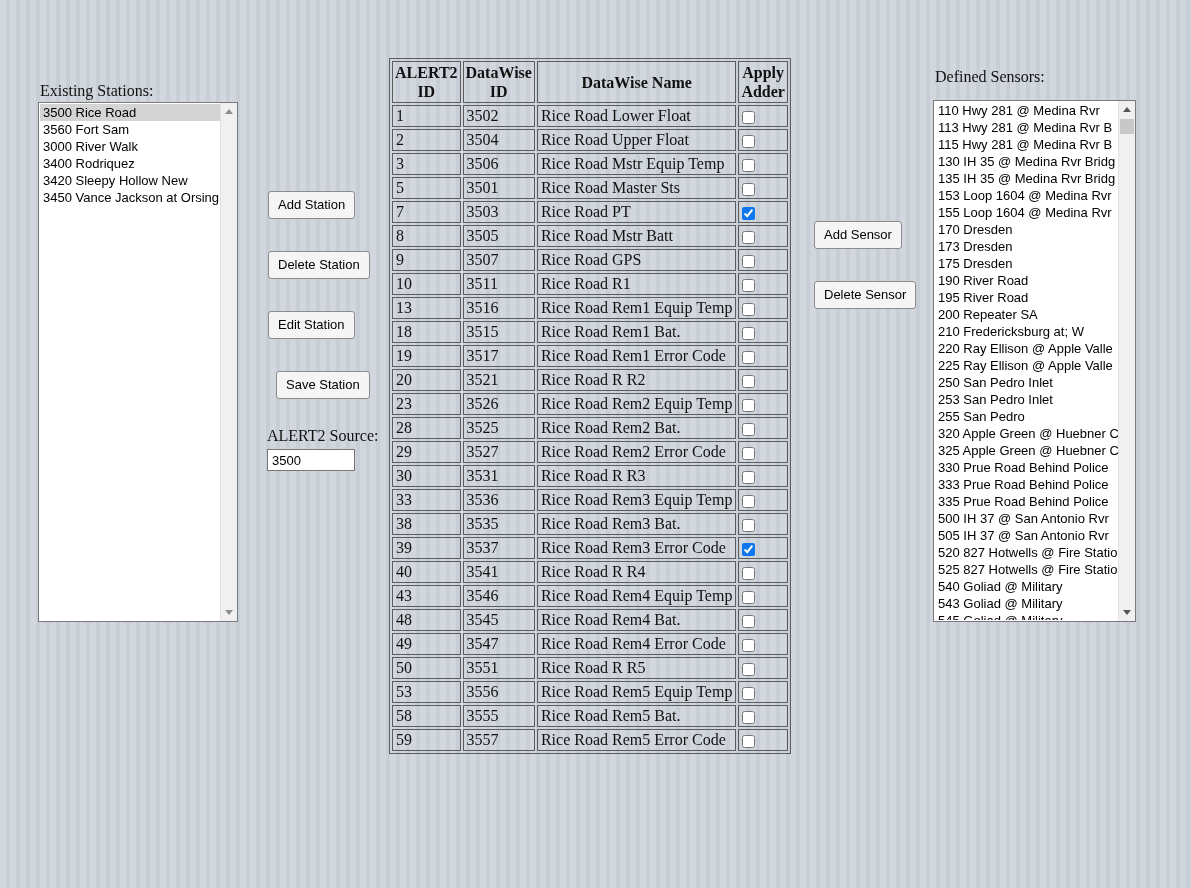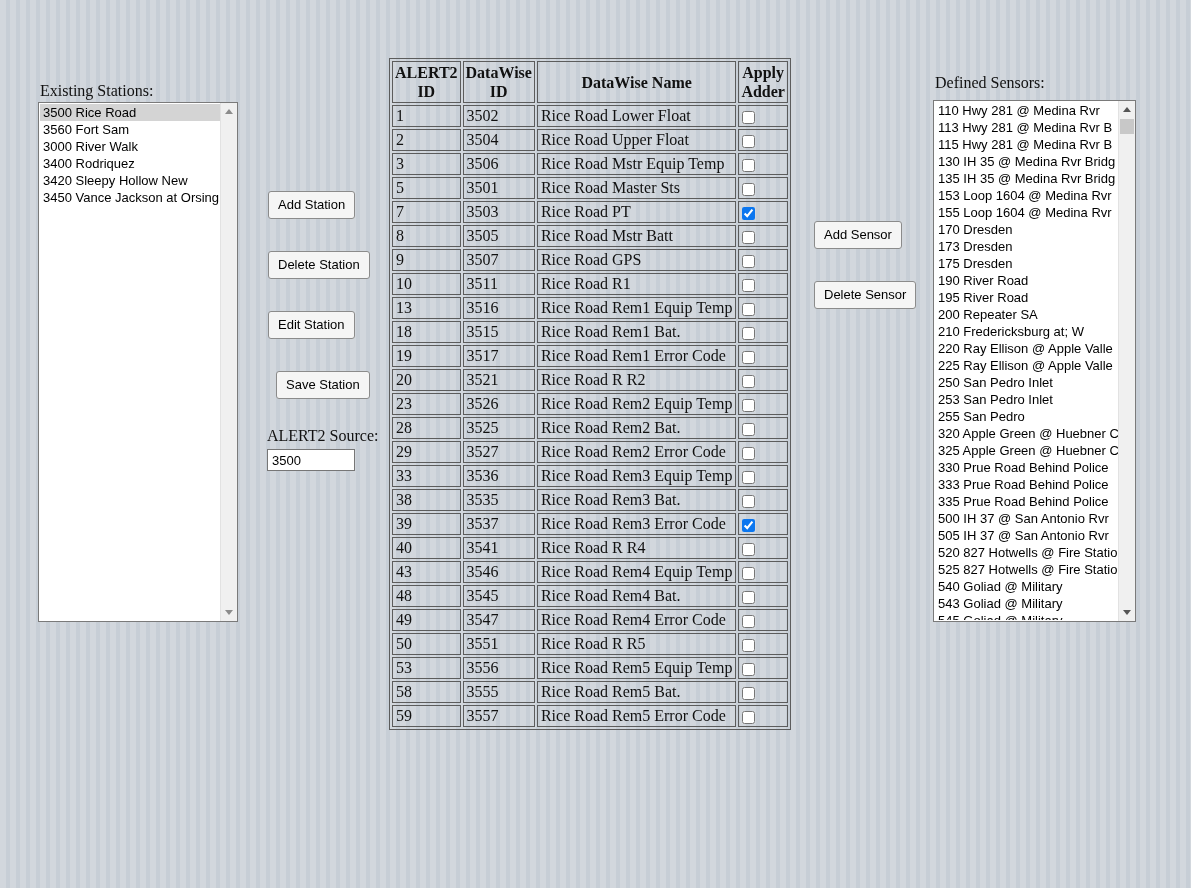--- a/index.html
+++ b/index.html
@@ -180,20 +180,26 @@
           <td>Rice Road Rem2 Bat.</td>
           <td class="cb-cell"><input type="checkbox" style=""></td>
         </tr>
         <tr>
           <td>29</td>
           <td>3527</td>
           <td>Rice Road Rem2 Error Code</td>
           <td class="cb-cell"><input type="checkbox" style=""></td>
         </tr>
         <tr>
+          <td>30</td>
+          <td>3531</td>
+          <td>Rice Road R R3</td>
+          <td class="cb-cell"><input type="checkbox" style=""></td>
+        </tr>
+        <tr>
           <td>33</td>
           <td>3536</td>
           <td>Rice Road Rem3 Equip Temp</td>
           <td class="cb-cell"><input type="checkbox" style=""></td>
         </tr>
         <tr>
           <td>38</td>
           <td>3535</td>
           <td>Rice Road Rem3 Bat.</td>
           <td class="cb-cell"><input type="checkbox" style=""></td>
@@ -251,21 +257,21 @@
           <td>3557</td>
           <td>Rice Road Rem5 Error Code</td>
           <td class="cb-cell"><input type="checkbox" style=""></td>
         </tr>
       </tbody>
   </table>
 
   <button class="btn" style="left:814px; top:221px;">Add Sensor</button>
   <button class="btn" style="left:814px; top:281px;">Delete Sensor</button>
 
-  <div class="serif-label" style="left:935px; top:74px;">Defined Sensors:</div>
+  <div class="serif-label" style="left:935px; top:68px;">Defined Sensors:</div>
   <div class="listbox" style="left:933px; top:100px; width:203px; height:522px;">
     <div class="lb-items">
         <div class="lb-item">110 Hwy 281 @ Medina Rvr</div>
         <div class="lb-item">113 Hwy 281 @ Medina Rvr B</div>
         <div class="lb-item">115 Hwy 281 @ Medina Rvr B</div>
         <div class="lb-item">130 IH 35 @ Medina Rvr Bridg</div>
         <div class="lb-item">135 IH 35 @ Medina Rvr Bridg</div>
         <div class="lb-item">153 Loop 1604 @ Medina Rvr</div>
         <div class="lb-item">155 Loop 1604 @ Medina Rvr</div>
         <div class="lb-item">170 Dresden</div>

